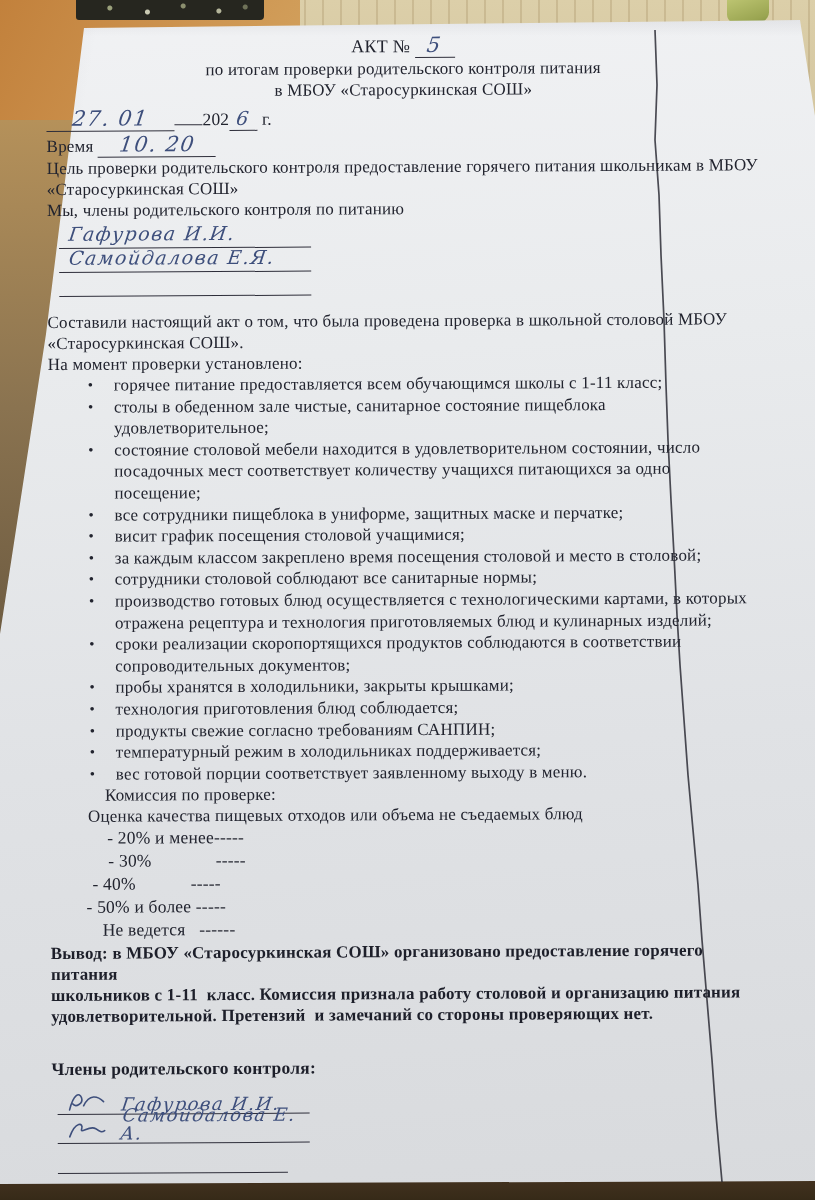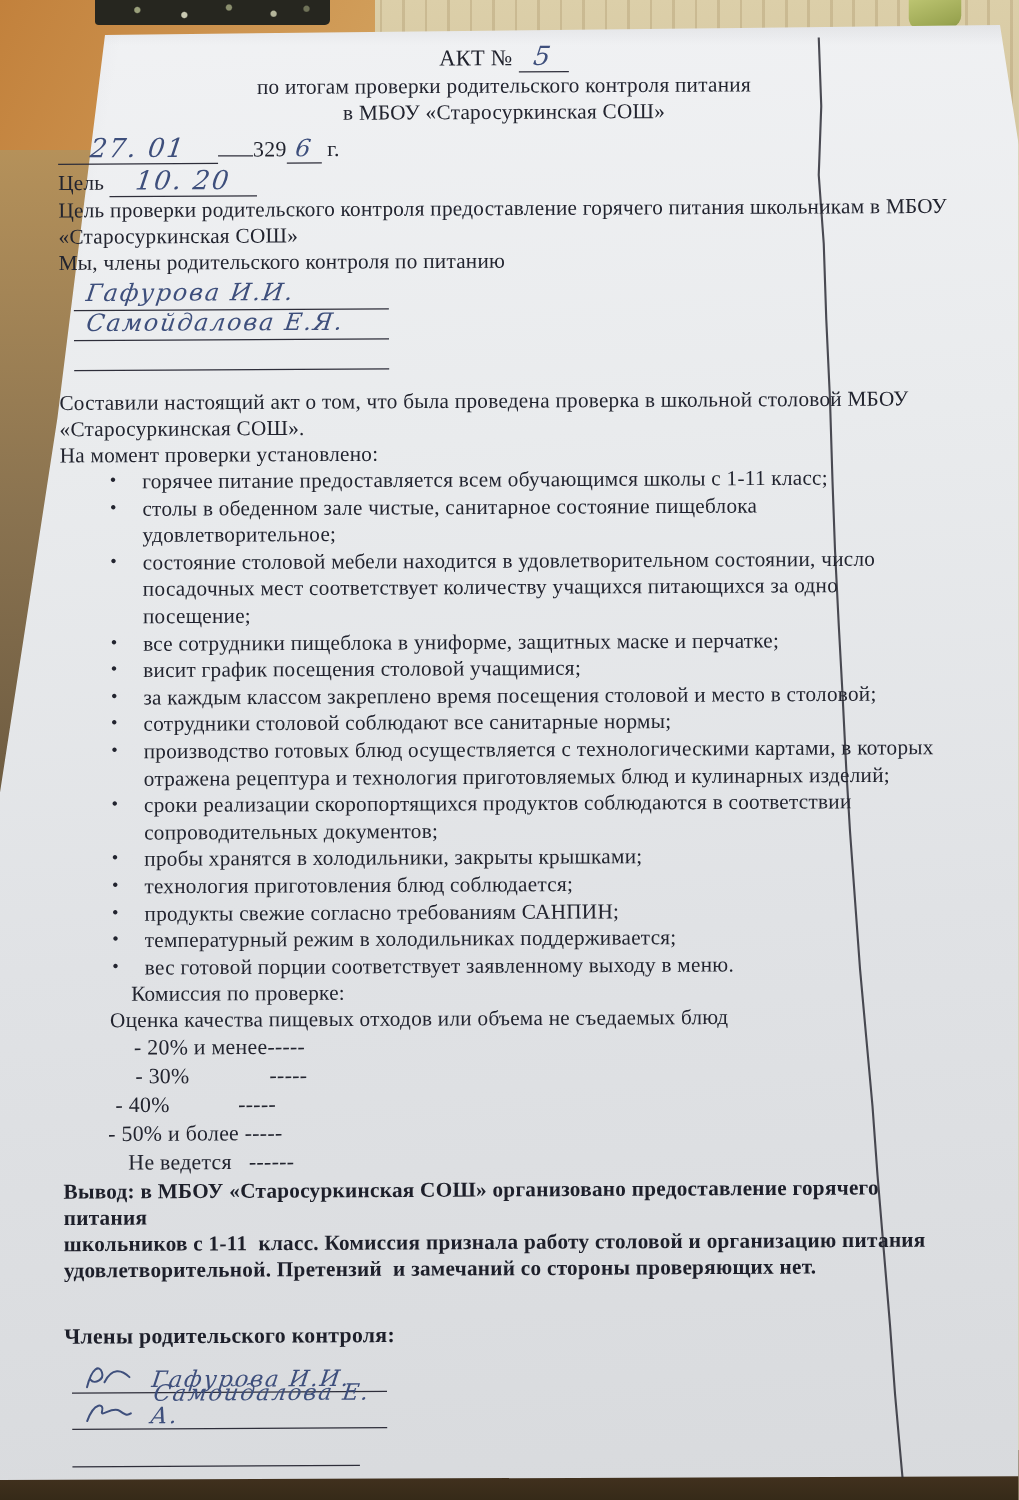--- a/index.html
+++ b/index.html
@@ -117,25 +117,25 @@
 <div class="content">
 
   <div class="center t1">
     <span>АКТ №</span>
     <span class="uline" style="width:40px;"><span class="hand big">5</span></span>
   </div>
   <div class="center">по итогам проверки родительского контроля  питания</div>
   <div class="center">в МБОУ «Старосуркинская СОШ»</div>
 
   <div class="date-line">
-    <span class="uline" style="width:128px;"><span class="hand big">27. 01</span></span><span style="display:inline-block;width:28px;border-bottom:1.5px solid #2e2e3a;"></span><span>329</span><span class="uline" style="width:28px;"><span class="hand">6</span></span><span> г.</span>
+    <span class="uline" style="width:128px;"><span class="hand big">27. 01</span></span><span style="display:inline-block;width:28px;border-bottom:1.5px solid #2e2e3a;"></span><span>202</span><span class="uline" style="width:28px;"><span class="hand">6</span></span><span> г.</span>
   </div>
 
   <div class="time-line">
-    <span>Цель</span>
+    <span>Время</span>
     <span class="uline" style="width:118px;"><span class="hand big">10. 20</span></span>
   </div>
 
   <div>
       <div class="pline">Цель проверки родительского контроля предоставление горячего питания школьникам в МБОУ</div>
       <div class="pline">«Старосуркинская СОШ»</div>
     </div>
   <div>Мы, члены родительского контроля по питанию</div>
 
   <div class="members-list">

